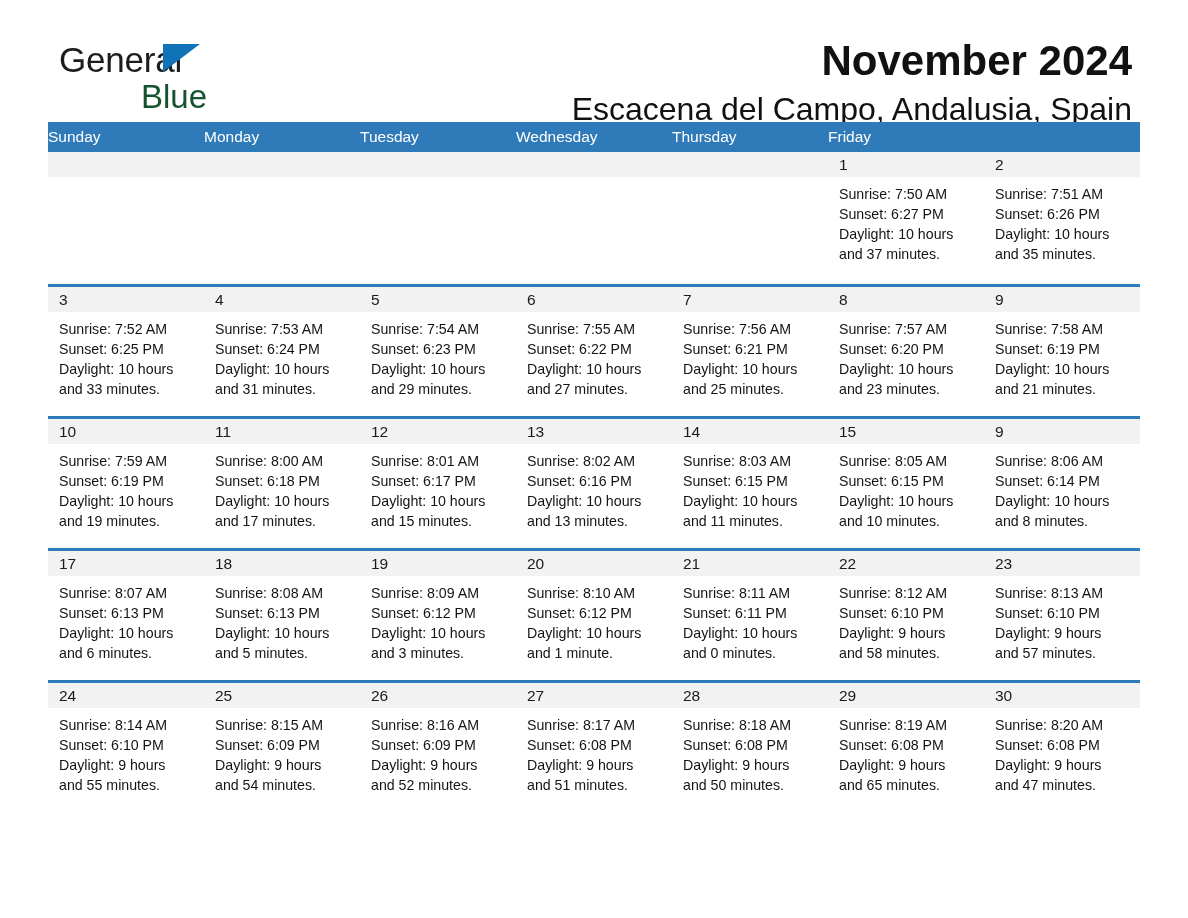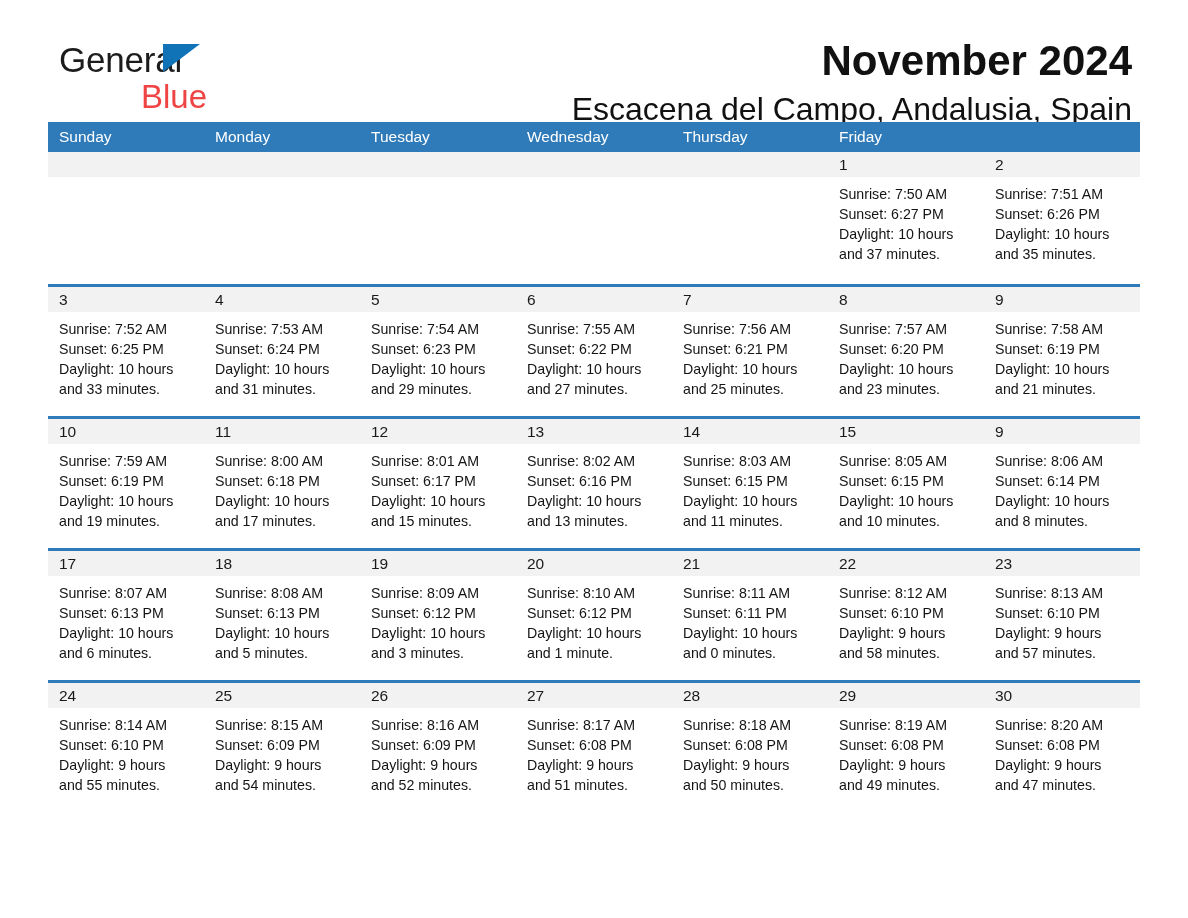--- a/index.html
+++ b/index.html
@@ -51,21 +51,21 @@
     width: 0;
     height: 0;
     border-left: 37px solid #1073b8;
     border-bottom: 28px solid transparent;
   }
   .logo-row2 {
     margin-top: 3px;
     margin-left: 82px;
     font-size: 33px;
     line-height: 33px;
-    color: #ef4444;
+    color: #14532d;
     font-family: "Liberation Sans", sans-serif;
   }
   .title-block {
     position: absolute;
     right: 8px;
     top: 36px;
     text-align: right;
   }
   .cal-title {
     font-size: 42px;
@@ -91,21 +91,20 @@
   .weekday-header {
     display: grid;
     grid-template-columns: repeat(7, 1fr);
     background: #2f7ab8;
     height: 30px;
   }
   .weekday-header .wd {
     color: #ffffff;
     font-size: 15.5px;
     line-height: 30px;
-    padding-left: 11px;
     box-sizing: border-box;
     white-space: nowrap;
     overflow: hidden;
   }
 
   .week {
     display: grid;
     grid-template-columns: repeat(7, 1fr);
     border-top: 3px solid #2f7ab8;
     height: 132px;
@@ -486,21 +485,21 @@
           <div>Daylight: 9 hours</div>
           <div>and 50 minutes.</div>
         </div>
       </div>
       <div class="cell">
         <div class="daynum-band"><span class="daynum">29</span></div>
         <div class="details">
           <div>Sunrise: 8:19 AM</div>
           <div>Sunset: 6:08 PM</div>
           <div>Daylight: 9 hours</div>
-          <div>and 49 minutes.</div>
+          <div>and 65 minutes.</div>
         </div>
       </div>
       <div class="cell">
         <div class="daynum-band"><span class="daynum">30</span></div>
         <div class="details">
           <div>Sunrise: 8:20 AM</div>
           <div>Sunset: 6:08 PM</div>
           <div>Daylight: 9 hours</div>
           <div>and 47 minutes.</div>
         </div>

